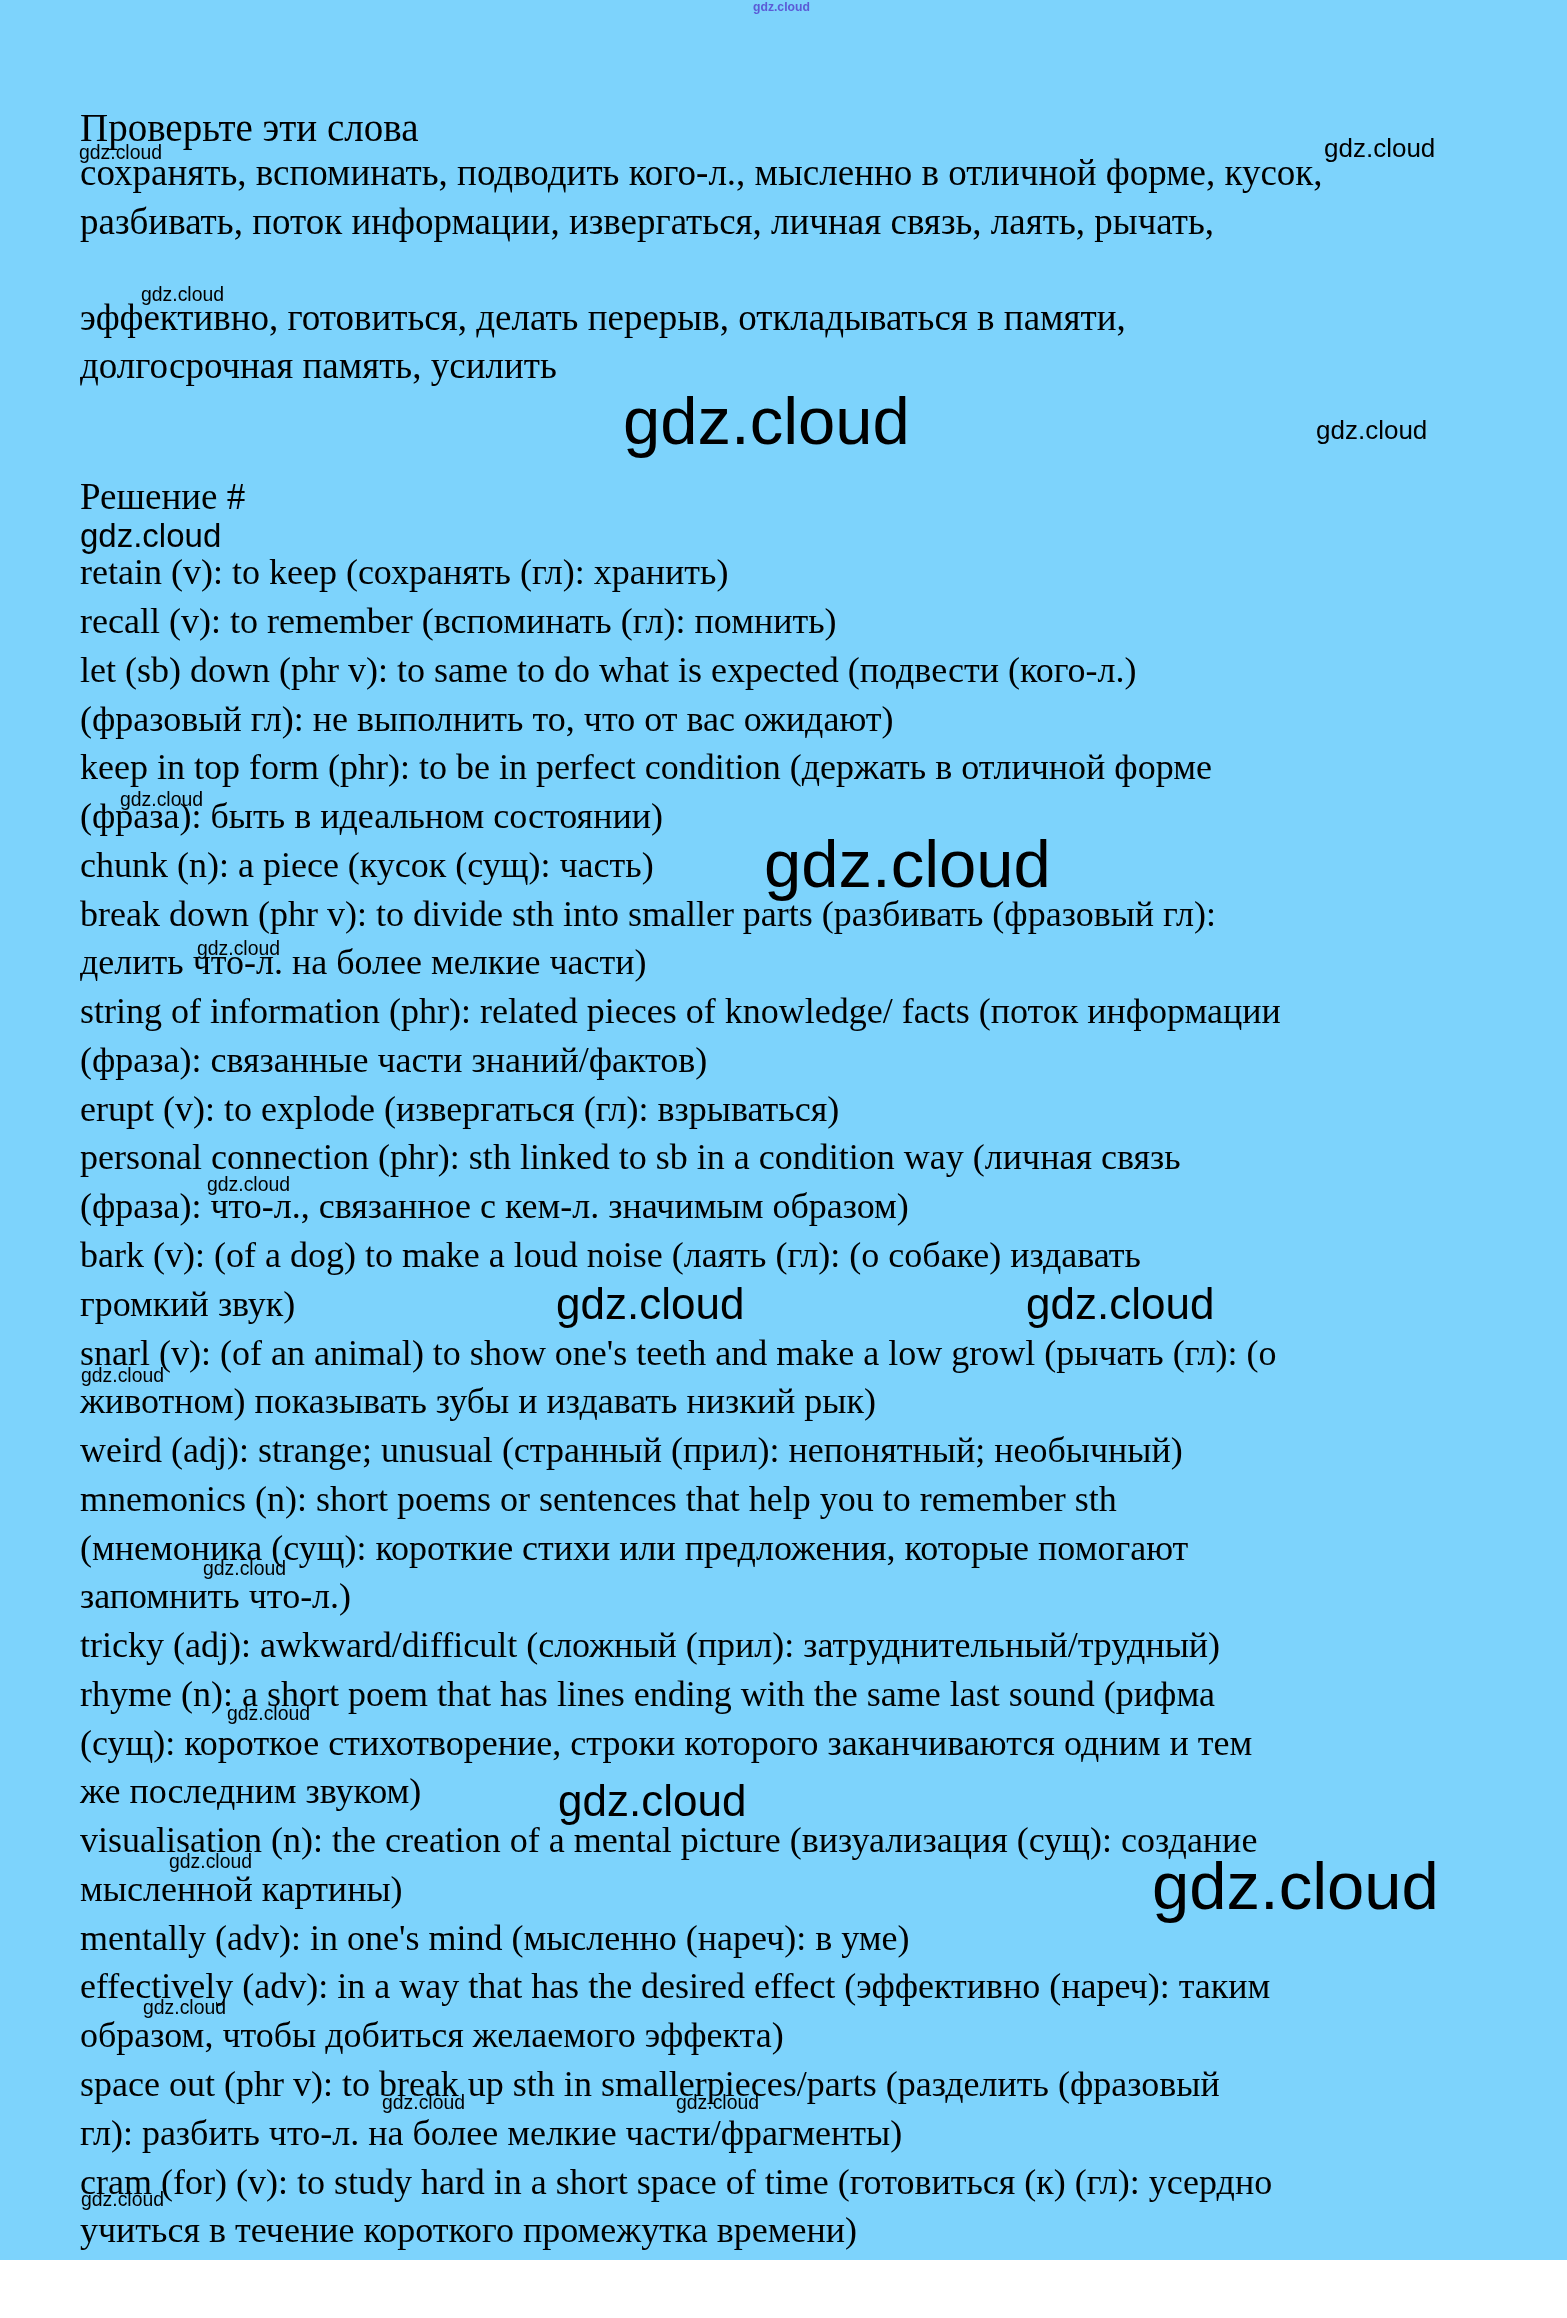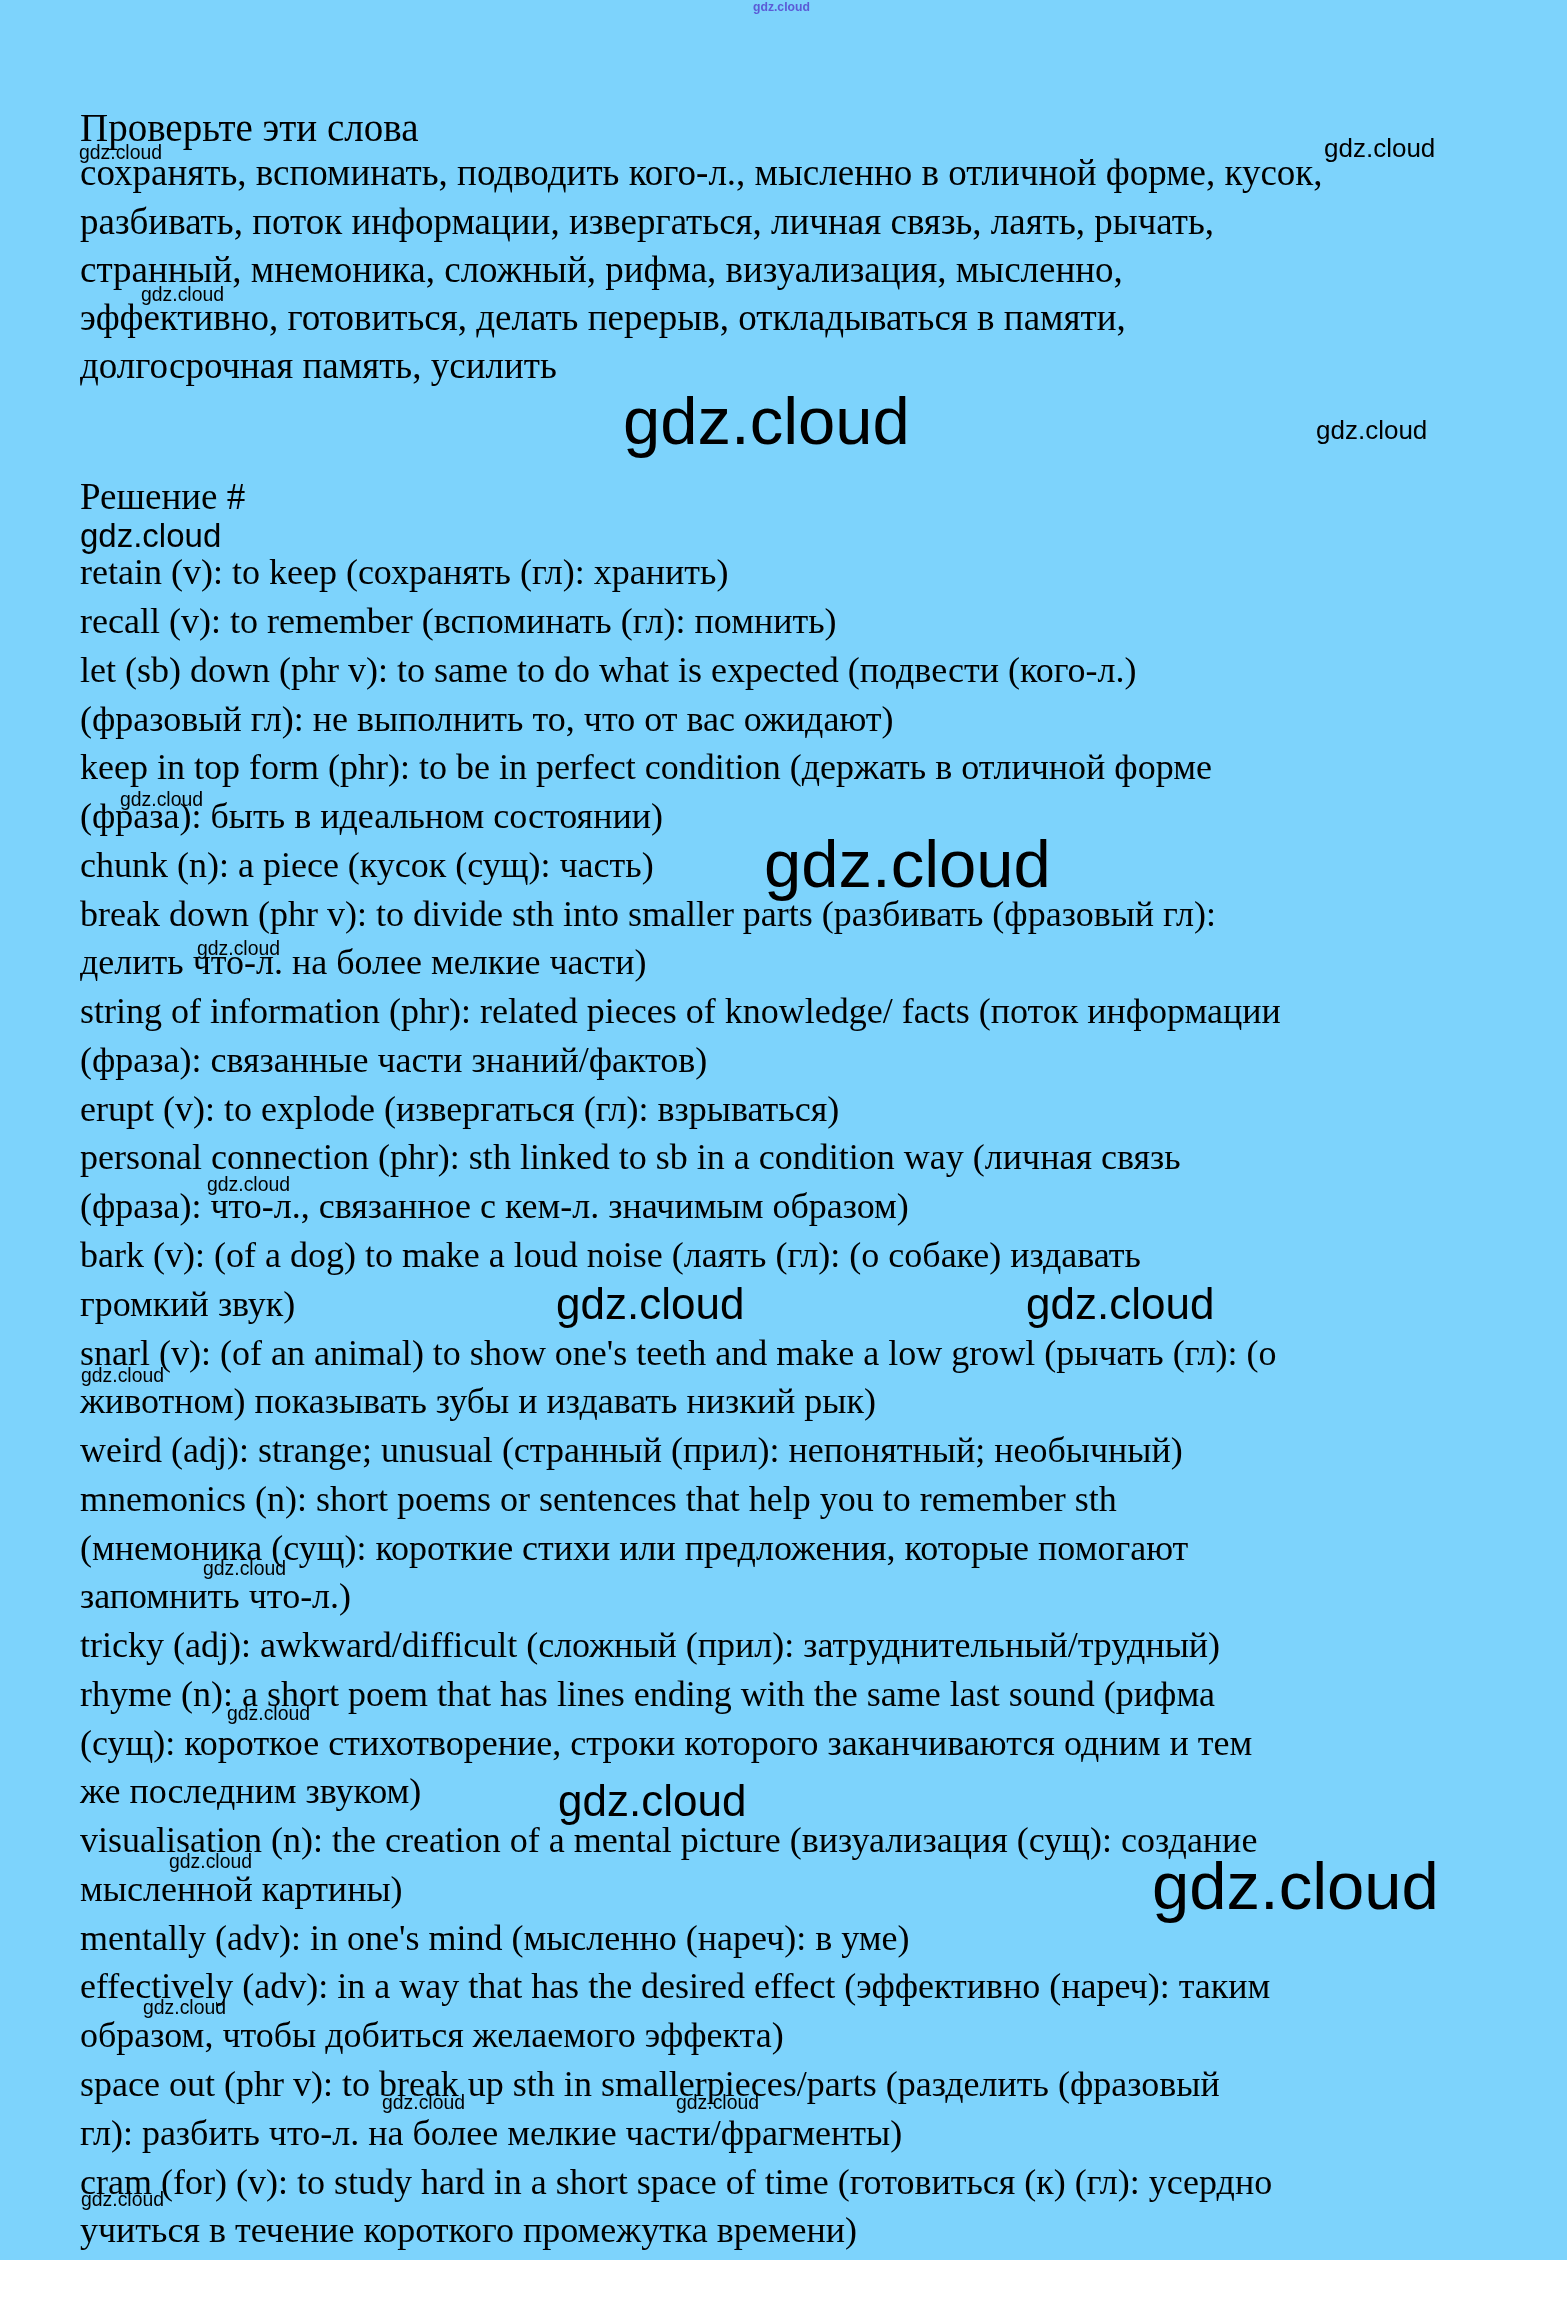--- a/index.html
+++ b/index.html
@@ -76,21 +76,20 @@
   <span class="wm wm-big" style="left:1152px; top:1852px">gdz.cloud</span>
   <span class="wm wm-small" style="left:143px;  top:1998px">gdz.cloud</span>
   <span class="wm wm-small" style="left:382px;  top:2093px">gdz.cloud</span>
   <span class="wm wm-small" style="left:676px;  top:2093px">gdz.cloud</span>
   <span class="wm wm-small" style="left:81px;  top:2190px">gdz.cloud</span>
 
   <h1 class="title" style="top:105px">Проверьте эти слова</h1>
 
   <div class="line para" style="top:153px">сохранять, вспоминать, подводить кого-л., мысленно в отличной форме, кусок,</div>
   <div class="line para" style="top:202px">разбивать, поток информации, извергаться, личная связь, лаять, рычать,</div>
-  <div class="line para" style="top:250px">странный, мнемоника, сложный, рифма, визуализация, мысленно,</div>
   <div class="line para" style="top:298px">эффективно, готовиться, делать перерыв, откладываться в памяти,</div>
   <div class="line para" style="top:346px">долгосрочная память, усилить</div>
 
   <h2 class="heading" style="top:475px">Решение #</h2>
 
   <div class="line" style="top:552px">retain (v): to keep (сохранять (гл): хранить)</div>
   <div class="line" style="top:601px">recall (v): to remember (вспоминать (гл): помнить)</div>
   <div class="line" style="top:650px">let (sb) down (phr v): to same to do what is expected (подвести (кого-л.)</div>
   <div class="line" style="top:699px">(фразовый гл): не выполнить то, что от вас ожидают)</div>
   <div class="line" style="top:747px">keep in top form (phr): to be in perfect condition (держать в отличной форме</div>

